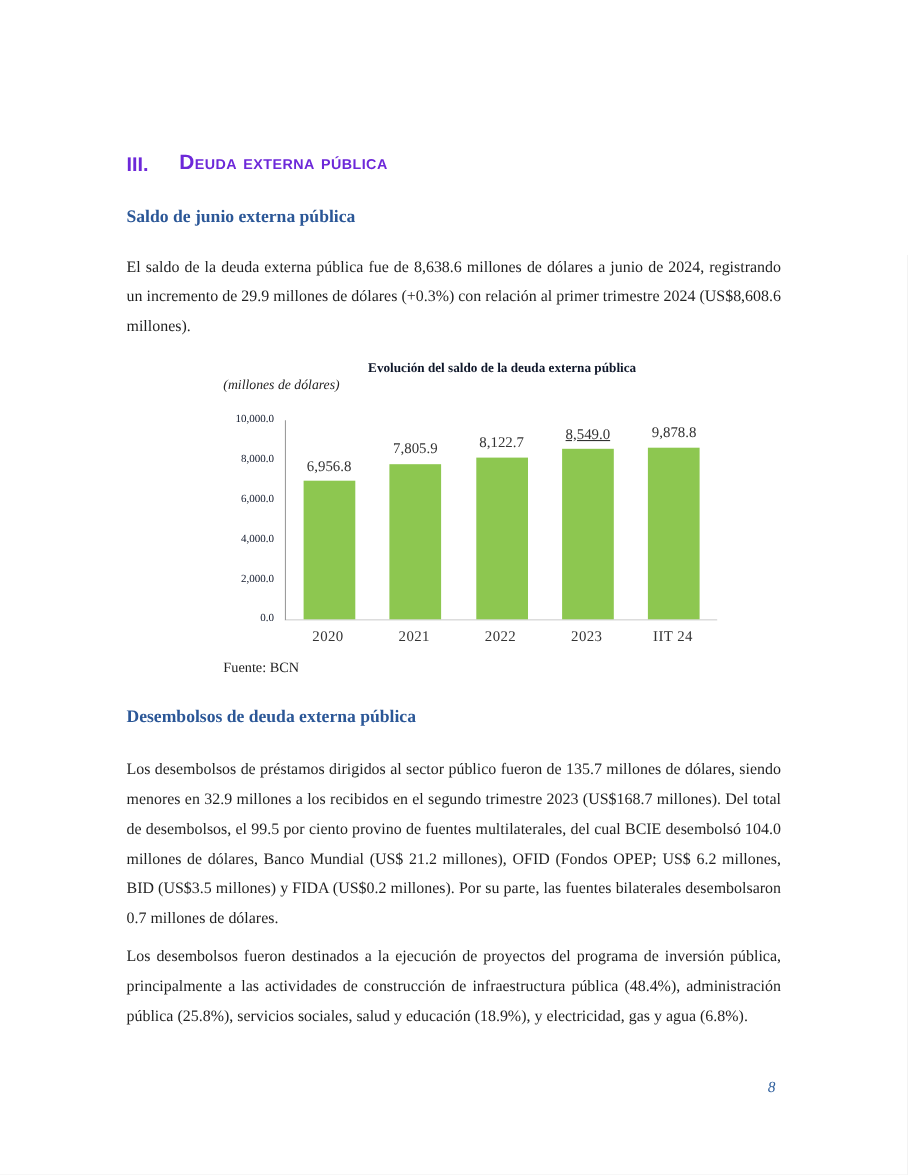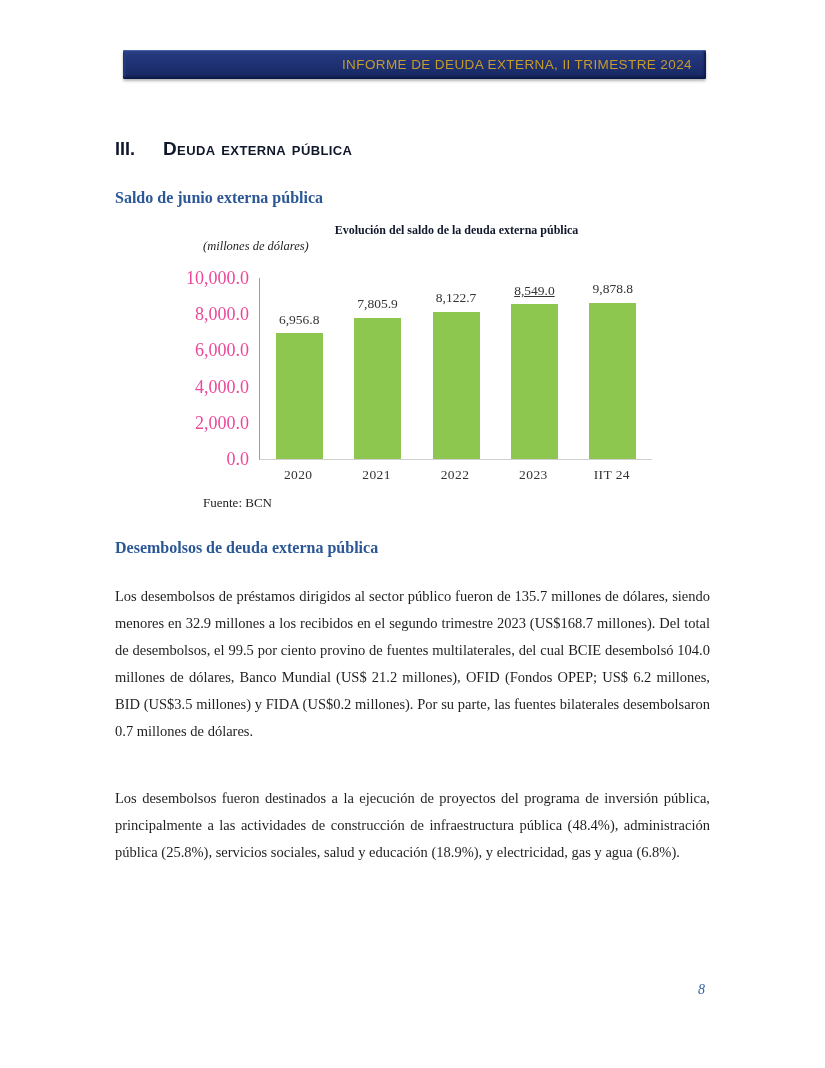--- a/index.html
+++ b/index.html
@@ -34,21 +34,21 @@
 
   
   .content {
     position:absolute; left:115px; top:80px; width:595px;
   }
 
   .section-title {
     margin:58px 0 11px 0;
     display:flex; align-items:flex-end;
     font-family:"Liberation Sans", sans-serif;
-    font-weight:bold; color:#0f172a;
+    font-weight:bold; color:#6d28d9;
     font-size:18px;
   }
   .section-num { width:48px; }
   .section-name { font-variant:small-caps; letter-spacing:0.4px; font-size:19px; }
 
   .sub-heading {
     margin:29px 0 0 0;
     font-size:16px; font-weight:bold; color:#2B5797;
   }
 
@@ -61,21 +61,21 @@
 
   
   .chart { margin:16px 0 0 88px; }
   .chart-title { font-size:12px; font-weight:bold; color:#0f172a;text-align:center; }
   .chart-subtitle { font-size:12.5px; font-style:italic; color:#222222; margin-top:1px; }
 
   .chart-canvas { display:flex; margin-top:24px; }
   .y-axis { position:relative; width:56px; height:181px; flex:none; }
   .ytick {
     position:absolute; right:10px;
-    font-size:18px; color:#ec4899; white-space:nowrap;
+    font-size:10px; color:#0f172a; white-space:nowrap;
     transform:translateY(50%);
     line-height:1;
   }
   .plot {
     position:relative; width:392px; height:181px;
     border-left:1.5px solid #9c9c9c;
     border-bottom:1px solid #cfcfcf;
     box-sizing:content-box;
     display:flex; align-items:flex-end;
   }
@@ -97,33 +97,31 @@
   .page-number {
     position:absolute; left:698px; top:982px;
     font-size:14px; font-style:italic; color:#2E5E9C;
   }
 </style>
 </head>
 <body>
 
 <div class="page">
 
-  <header class="banner">
-    <span class="banner-text">INFORME DE DEUDA EXTERNA, II TRIMESTRE 2024</span>
-  </header>
 
   <main class="content">
 
     <h1 class="section-title">
       <span class="section-num">III.</span>
       <span class="section-name">Deuda externa pública</span>
     </h1>
 
     <h2 class="sub-heading">Saldo de junio externa pública</h2>
 
+    <p class="body-par">El saldo de la deuda externa pública fue de 8,638.6 millones de dólares a junio de 2024, registrando un incremento de 29.9 millones de dólares (+0.3%) con relación al primer trimestre 2024 (US$8,608.6 millones).</p>
 
     <figure class="chart" style="margin-right:0">
       <div class="chart-title">Evolución del saldo de la deuda externa pública</div>
       <div class="chart-subtitle">(millones de dólares)</div>
       <div class="chart-canvas">
         <div class="y-axis" id="y-axis">
             <div class="ytick" style="bottom: 0px; margin-top: 16px;">0.0</div>
             <div class="ytick" style="bottom: 36.2px;">2,000.0</div>
             <div class="ytick" style="bottom: 72.4px;">4,000.0</div>
             <div class="ytick" style="bottom: 108.6px;">6,000.0</div>
@@ -160,21 +158,21 @@
           <div class="xtick">2023</div>
           <div class="xtick">IIT 24</div>
         </div>
       <figcaption class="chart-source">Fuente: BCN</figcaption>
     </figure>
 
     <h2 class="sub-heading" style="margin-top:28px">Desembolsos de deuda externa pública</h2>
 
     <p class="body-par" style="margin-top:26px">Los desembolsos de préstamos dirigidos al sector público fueron de 135.7 millones de dólares, siendo menores en 32.9 millones a los recibidos en el segundo trimestre 2023 (US$168.7 millones). Del total de desembolsos, el 99.5 por ciento provino de fuentes multilaterales, del cual BCIE desembolsó 104.0 millones de dólares, Banco Mundial (US$ 21.2 millones), OFID (Fondos OPEP; US$ 6.2 millones, BID (US$3.5 millones) y FIDA (US$0.2 millones). Por su parte, las fuentes bilaterales desembolsaron 0.7 millones de dólares.</p>
 
-    <p class="body-par" style="margin-top:40px">Los desembolsos fueron destinados a la ejecución de proyectos del programa de inversión pública, principalmente a las actividades de construcción de infraestructura pública (48.4%), administración pública (25.8%), servicios sociales, salud y educación (18.9%), y electricidad, gas y agua (6.8%).</p>
+    <p class="body-par" style="margin-top:8px">Los desembolsos fueron destinados a la ejecución de proyectos del programa de inversión pública, principalmente a las actividades de construcción de infraestructura pública (48.4%), administración pública (25.8%), servicios sociales, salud y educación (18.9%), y electricidad, gas y agua (6.8%).</p>
 
   </main>
 
   <footer>
     <span class="page-number">8</span>
   </footer>
 
 </div>
 
 </body></html>

